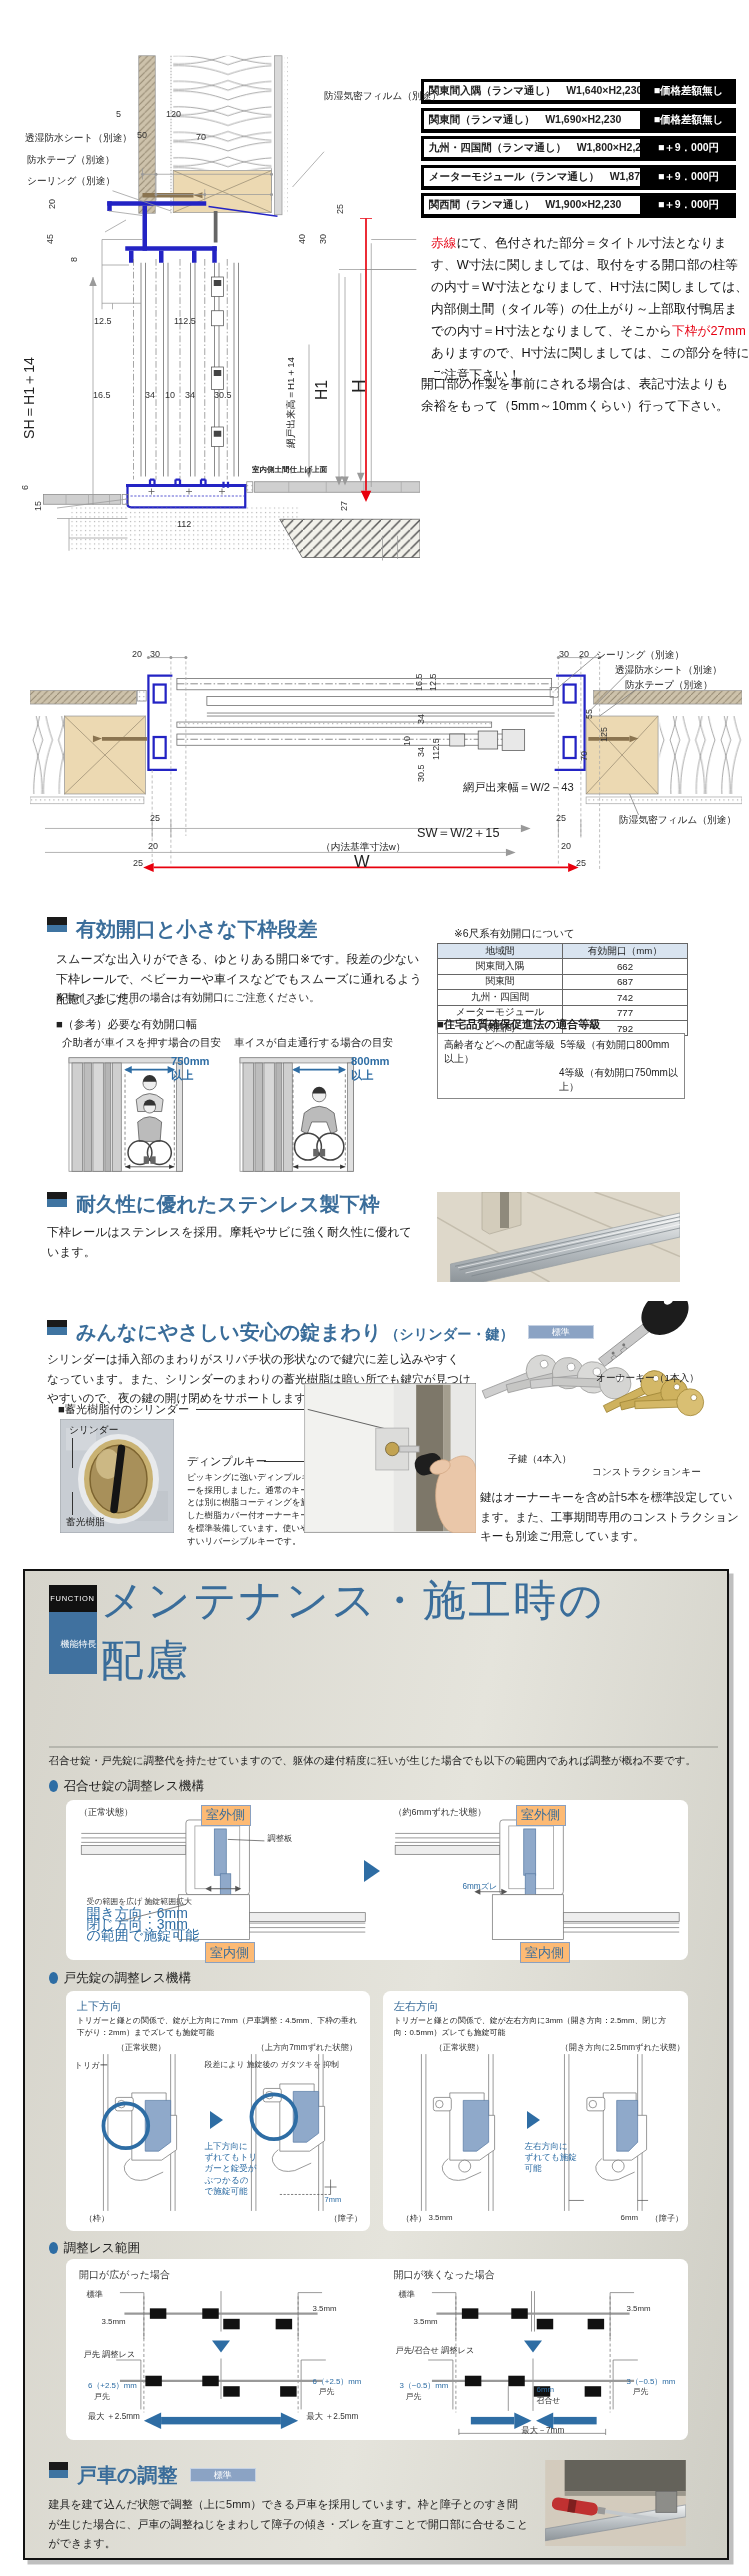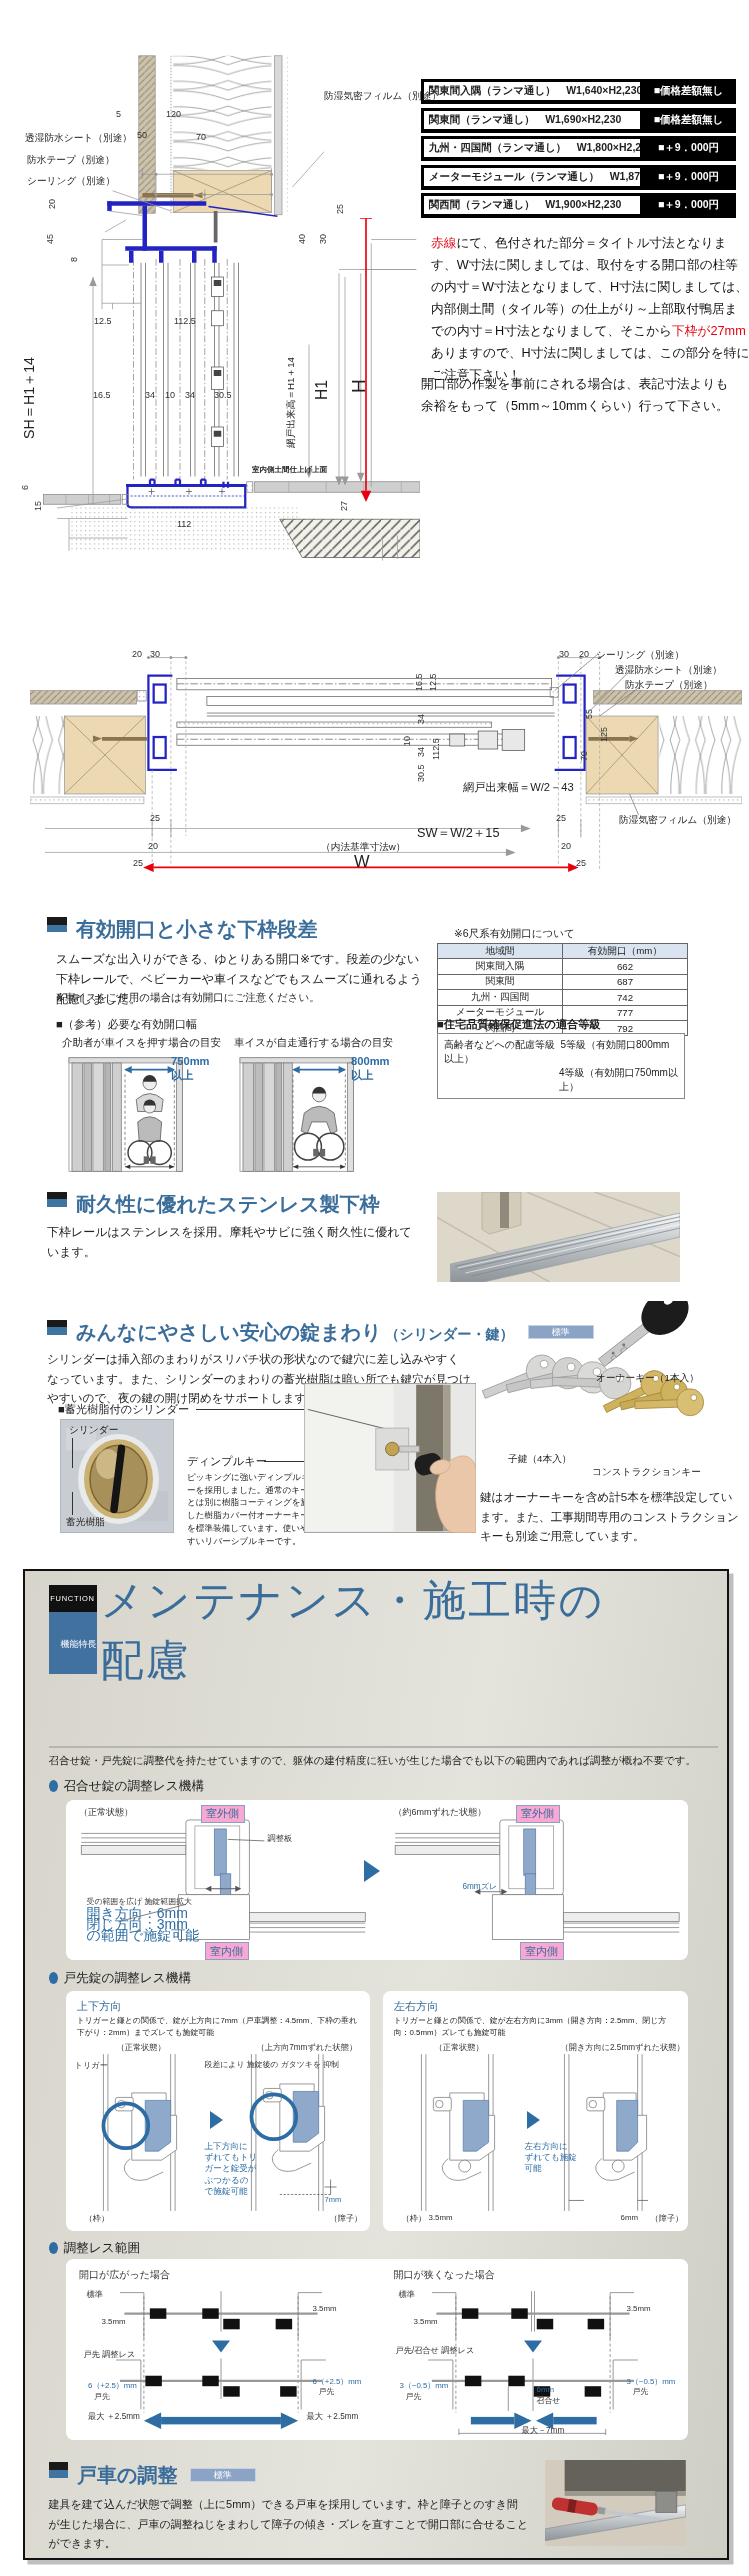--- a/index.html
+++ b/index.html
@@ -31,21 +31,21 @@
   table.otab tr.hd td{background:#d9e4f0}
   .qbox{border:0.7px solid #888;background:#fff;font-size:10px;line-height:14.2px;padding:3.7px 6px}
   .fnbox{position:absolute;left:22.5px;top:1569px;width:702px;height:987px;border:2.2px solid #111;
       background:linear-gradient(100deg,#d6d4cb,#e5e4dc 55%,#cfcec5);box-shadow:4.5px 4.5px 0 rgba(0,0,0,.25)}
   .ftag1{background:#111;color:#fff;font-size:7.5px;text-align:center;line-height:27px;letter-spacing:0.7px}
   .ftag2{background:#40719f;color:#fff;font-size:9px;text-align:right;padding-top:25.5px;height:36px}
   .ftitle{font-family:"Liberation Serif","DejaVu Serif",serif;color:#3a6d9a;font-size:43px;line-height:60px;
       font-weight:500;letter-spacing:2.2px;white-space:nowrap}
   .card{position:absolute;background:#fff;border-radius:7.5px}
   .scap{font-size:9px;color:#333;white-space:nowrap}
-  .iobadge{position:absolute;background:#f9a8d4;border:0.7px solid #8aa0c0;color:#3a6d9a;font-size:11px;
+  .iobadge{position:absolute;background:#fdba74;border:0.7px solid #8aa0c0;color:#3a6d9a;font-size:13px;
       padding:0.7px 4.5px;white-space:nowrap}
   .bullet{display:inline-block;width:9.7px;height:12.7px;border-radius:50%;background:#2e6da4;vertical-align:-2.2px;margin-right:5.2px}
   .subh{font-size:12.7px;color:#222;white-space:nowrap}
   .ctitle{font-size:11.2px;color:#3a6d9a;white-space:nowrap}
   .cbody{font-size:7.9px;line-height:12px;color:#222}
   .tri-r{width:0;height:0;border-left:16.5px solid #2e6da4;border-top:11.2px solid transparent;border-bottom:11.2px solid transparent}
   .s10{font-size:7.9px;color:#333;white-space:nowrap}
   .s11{font-size:8.2px;color:#333;white-space:nowrap}
 </style>
 </head>

